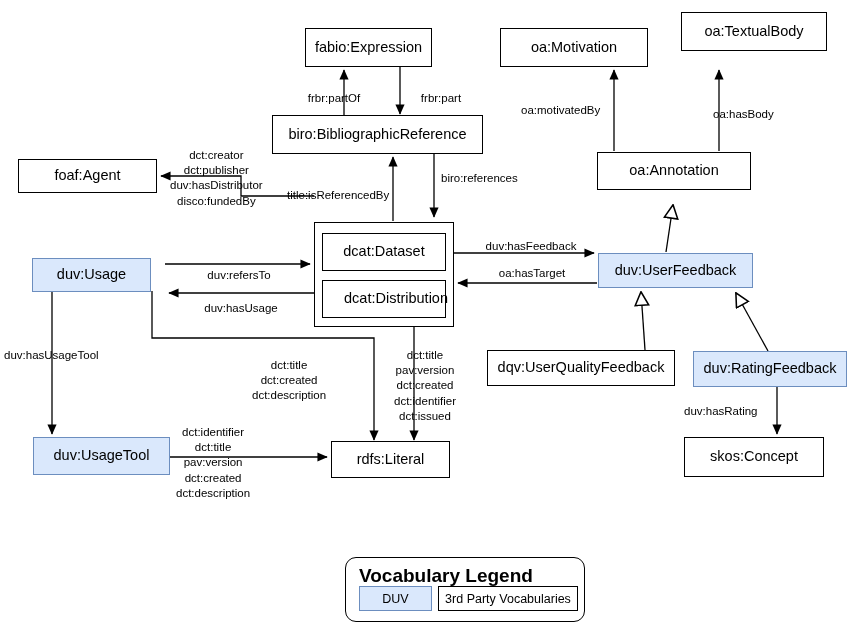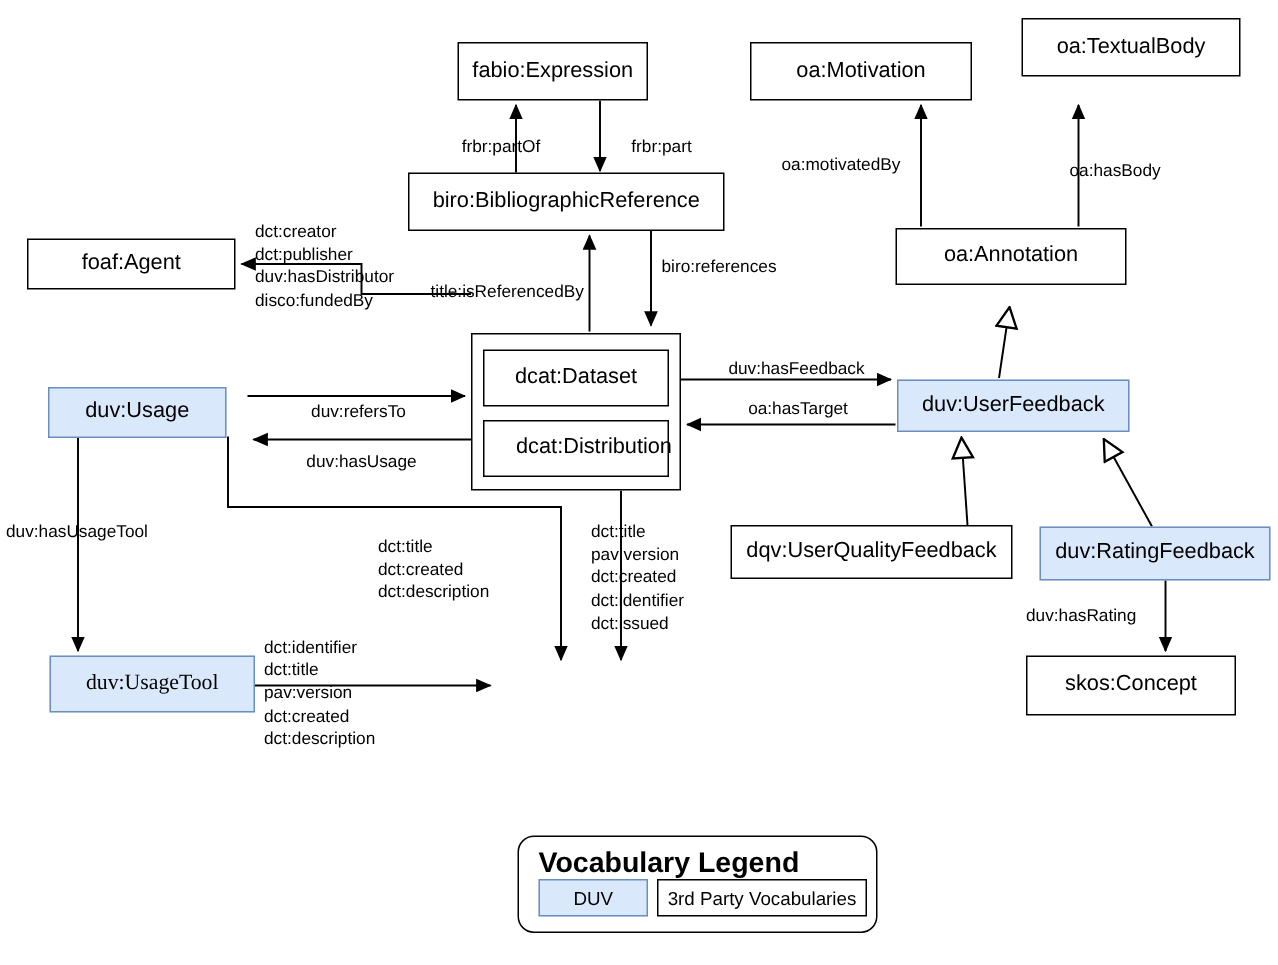--- a/index.html
+++ b/index.html
@@ -54,21 +54,21 @@
   .edge-label {
     position: absolute;
     font-size: 11.5px;
     color: #000000;
     line-height: 1.32;
     white-space: pre;
     z-index: 4;
     background: transparent;
   }
   .edge-label.center { text-align: center; }
-  .edge-label.left { text-align: left; }
+  .edge-label.left { text-align: center; }
 
   
   #legend {
     position: absolute;
     box-sizing: border-box;
     border: 1.4px solid #000000;
     border-radius: 11px;
     background: #ffffff;
     z-index: 5;
   }
@@ -196,24 +196,27 @@
   </div>
 
   <div class="node" style="left:487px; top:350px; width:188px; height:36px;">
     <span>dqv:UserQualityFeedback</span>
   </div>
 
   <div class="node blue" style="left:693px; top:351px; width:154px; height:36px;">
     <span>duv:RatingFeedback</span>
   </div>
 
-  <div class="node blue" style="left:33px; top:437px; width:137px; height:38px;font-family:Liberation Serif, serif;">
+  <div class="node blue" style="left:33px; top:437px; width:137px; height:38px;">
     <span>duv:UsageTool</span>
   </div>
 
+  <div class="node" style="left:331px; top:441px; width:119px; height:37px;">
+    <span>rdfs:Literal</span>
+  </div>
 
   <div class="node" style="left:684px; top:437px; width:140px; height:40px;">
     <span>skos:Concept</span>
   </div>
 
   <div class="edge-label center" style="left:294px; top:91px; width:80px;">frbr:partOf</div>
 
   <div class="edge-label center" style="left:405px; top:91px; width:72px;">frbr:part</div>
 
   <div class="edge-label left" style="left:287px; top:188px;">title:isReferencedBy</div>

